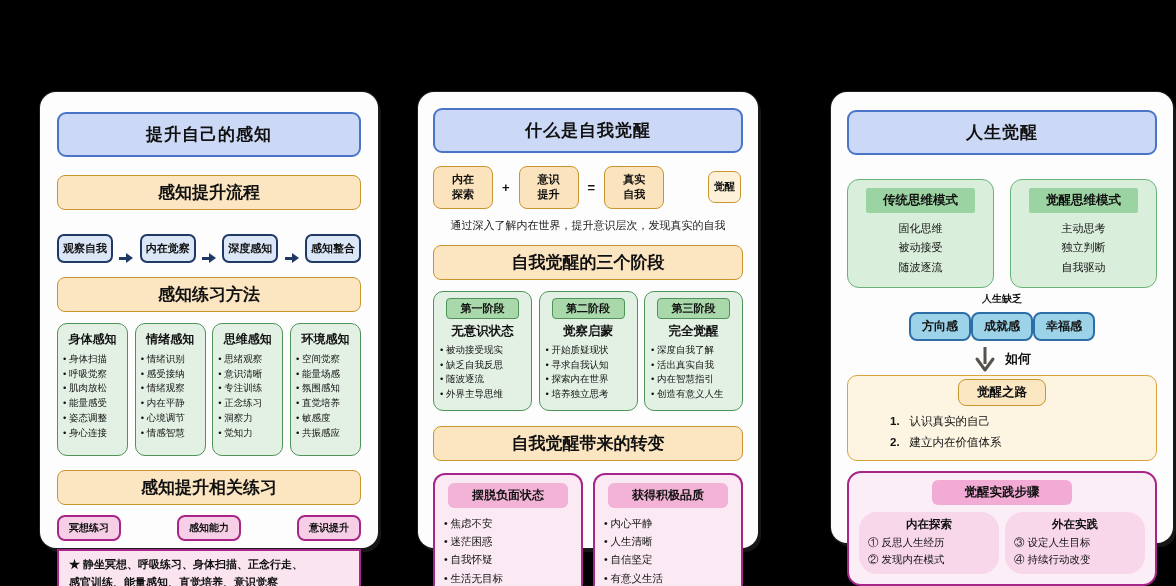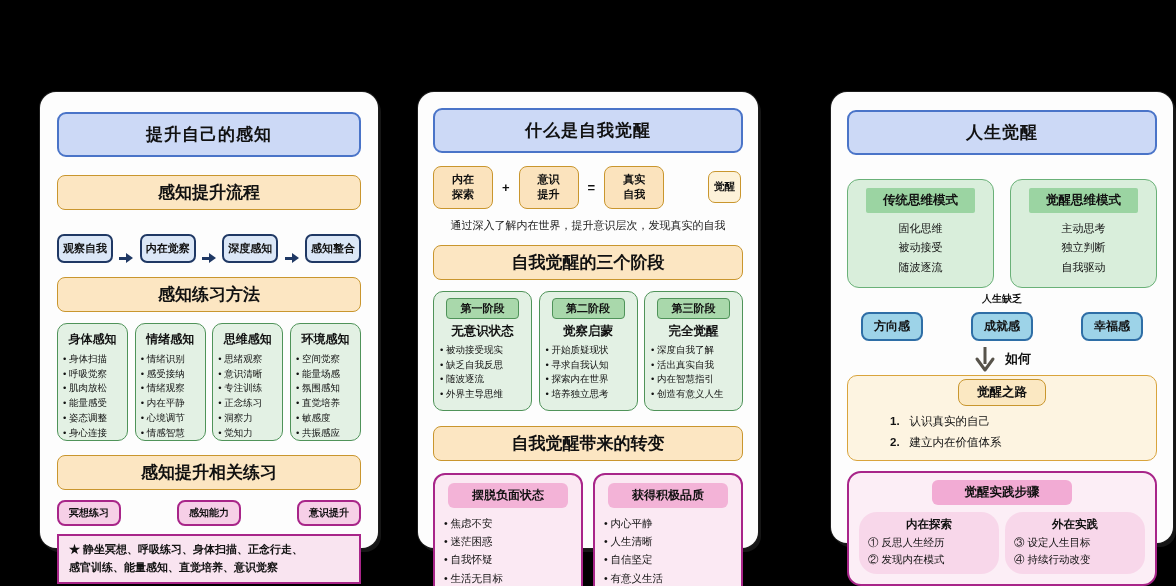--- a/index.html
+++ b/index.html
@@ -36,21 +36,21 @@
   .flow-box{
     background:#dbe7f7;border:2px solid #1f3864;border-radius:7px;
     font-size:11px;font-weight:bold;padding:5px 4px;white-space:nowrap;
   }
   .flow-arrow{display:flex;align-items:center;}
   .flow-arrow .shaft{width:7px;height:3px;background:#1f3864;}
   .flow-arrow .head{width:0;height:0;border-top:5px solid transparent;border-bottom:5px solid transparent;border-left:7px solid #1f3864;}
   .cols-row{display:flex;justify-content:space-between;margin-top:11px;}
   .pcol{
     background:#e3f1e4;border:1.5px solid #4f9359;border-radius:10px;
-    width:71px;box-sizing:border-box;padding:7px 5px 0;
+    width:71px;box-sizing:border-box;padding:7px 5px 15px;
   }
   .pcol-title{font-size:12px;font-weight:bold;text-align:center;margin-bottom:4px;white-space:nowrap;}
   .b-item{font-size:9.5px;line-height:1.55;white-space:nowrap;}
   .b-item::before{content:"• ";}
   .tags-row{display:flex;justify-content:space-between;margin-top:10px;}
   .tag{
     background:#f6cfe7;border:2px solid #a82589;border-radius:8px;
     font-size:10px;font-weight:bold;padding:4px 10px;
   }
   .summary-box{
@@ -100,21 +100,21 @@
   .mode-card{
     background:#d9eedb;border:1.5px solid #6ab178;border-radius:12px;
     width:147px;box-sizing:border-box;padding:8px 8px 10px;
   }
   .mode-head{
     background:#9bd4a2;border-radius:2px;font-size:12.5px;font-weight:bold;
     text-align:center;padding:4px 0;margin:0 10px 6px;
   }
   .mode-item{font-size:11px;text-align:center;line-height:1.75;}
   .lack-label{font-size:10px;font-weight:bold;text-align:center;margin-top:4px;}
-  .lack-row{display:flex;justify-content:center;gap:48px;margin-top:6px;}
+  .lack-row{display:flex;justify-content:center;margin-top:6px;}
   .lack-box{
     background:#9dd3e8;border:2px solid #2e6ea6;border-radius:8px;
     font-size:12px;font-weight:bold;padding:4px 11px;
   }
   .how-row{display:flex;justify-content:center;align-items:center;gap:8px;margin-top:4px;}
   .how-label{font-size:13px;font-weight:bold;}
   .path-card{
     background:#fdf4e1;border:1.5px solid #d9a43c;border-radius:10px;
     margin-top:2px;padding:0 0 10px;
   }

